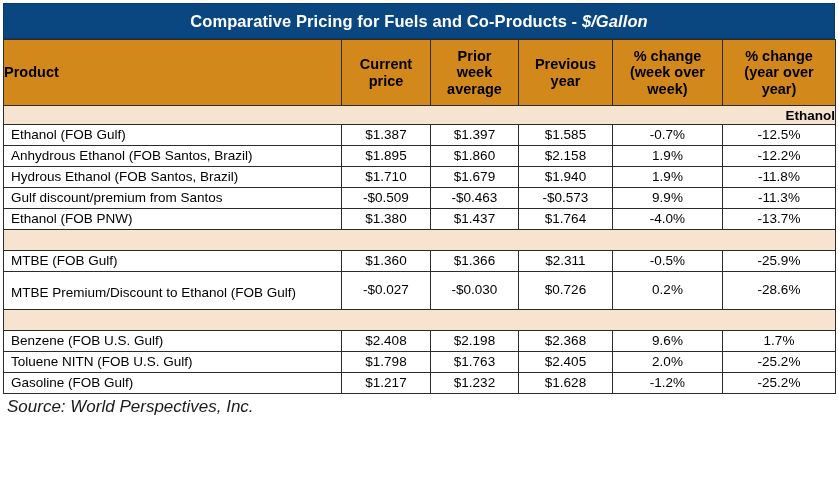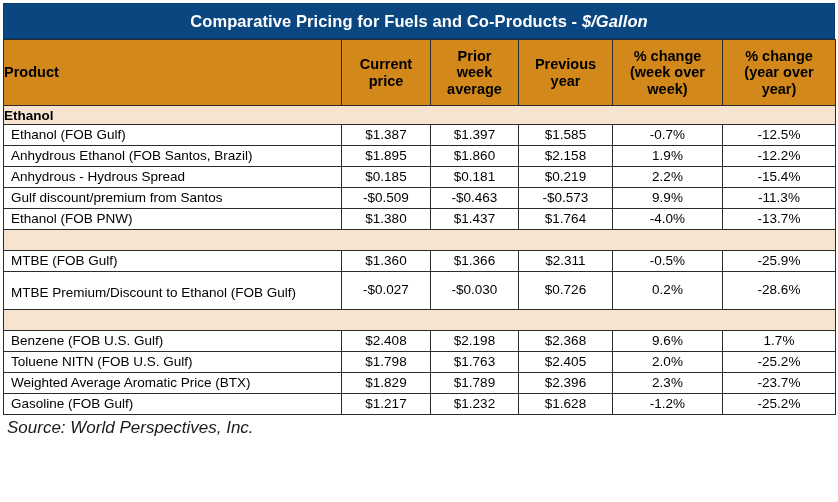--- a/index.html
+++ b/index.html
@@ -78,21 +78,21 @@
     padding-left: 9px;
   }
   th.h-num {
     text-align: center;
     padding: 0 3px;
   }
   
   tr.section-row td {
     background: #f6e3d0;
     height: 19px;
-    text-align: left;
+    text-align: right;
     font-weight: bold;
     font-size: 13.5px;
     border-left: 1px solid #2b2b2b;
     border-right: 1px solid #2b2b2b;
     border-top: 1px solid #2b2b2b;
     border-bottom: 1px solid #2b2b2b;
   }
   
   tr.spacer-row td {
     background: #f6e3d0;
@@ -199,26 +199,26 @@
         </tr>
         <tr class="data-row">
           <td class="product-cell">Anhydrous Ethanol (FOB Santos, Brazil)</td>
           <td class="num-cell">$1.895</td>
           <td class="num-cell">$1.860</td>
           <td class="num-cell">$2.158</td>
           <td class="num-cell">1.9%</td>
           <td class="num-cell">-12.2%</td>
         </tr>
         <tr class="data-row">
-          <td class="product-cell">Anhydrous - Hydrous Spread</td>
-          <td class="num-cell">$0.185</td>
-          <td class="num-cell">$0.181</td>
-          <td class="num-cell">$0.219</td>
-          <td class="num-cell">2.2%</td>
-          <td class="num-cell">-15.4%</td>
+          <td class="product-cell">Hydrous Ethanol (FOB Santos, Brazil)</td>
+          <td class="num-cell">$1.710</td>
+          <td class="num-cell">$1.679</td>
+          <td class="num-cell">$1.940</td>
+          <td class="num-cell">1.9%</td>
+          <td class="num-cell">-11.8%</td>
         </tr>
         <tr class="data-row">
           <td class="product-cell">Gulf discount/premium from Santos</td>
           <td class="num-cell">-$0.509</td>
           <td class="num-cell">-$0.463</td>
           <td class="num-cell">-$0.573</td>
           <td class="num-cell">9.9%</td>
           <td class="num-cell">-11.3%</td>
         </tr>
         <tr class="data-row">
@@ -261,28 +261,20 @@
         </tr>
         <tr class="data-row">
           <td class="product-cell">Toluene NITN (FOB U.S. Gulf)</td>
           <td class="num-cell">$1.798</td>
           <td class="num-cell">$1.763</td>
           <td class="num-cell">$2.405</td>
           <td class="num-cell">2.0%</td>
           <td class="num-cell">-25.2%</td>
         </tr>
         <tr class="data-row">
-          <td class="product-cell">Weighted Average Aromatic Price (BTX)</td>
-          <td class="num-cell">$1.829</td>
-          <td class="num-cell">$1.789</td>
-          <td class="num-cell">$2.396</td>
-          <td class="num-cell">2.3%</td>
-          <td class="num-cell">-23.7%</td>
-        </tr>
-        <tr class="data-row">
           <td class="product-cell">Gasoline (FOB Gulf)</td>
           <td class="num-cell">$1.217</td>
           <td class="num-cell">$1.232</td>
           <td class="num-cell">$1.628</td>
           <td class="num-cell">-1.2%</td>
           <td class="num-cell">-25.2%</td>
         </tr>
       </tbody>
   </table>
 

